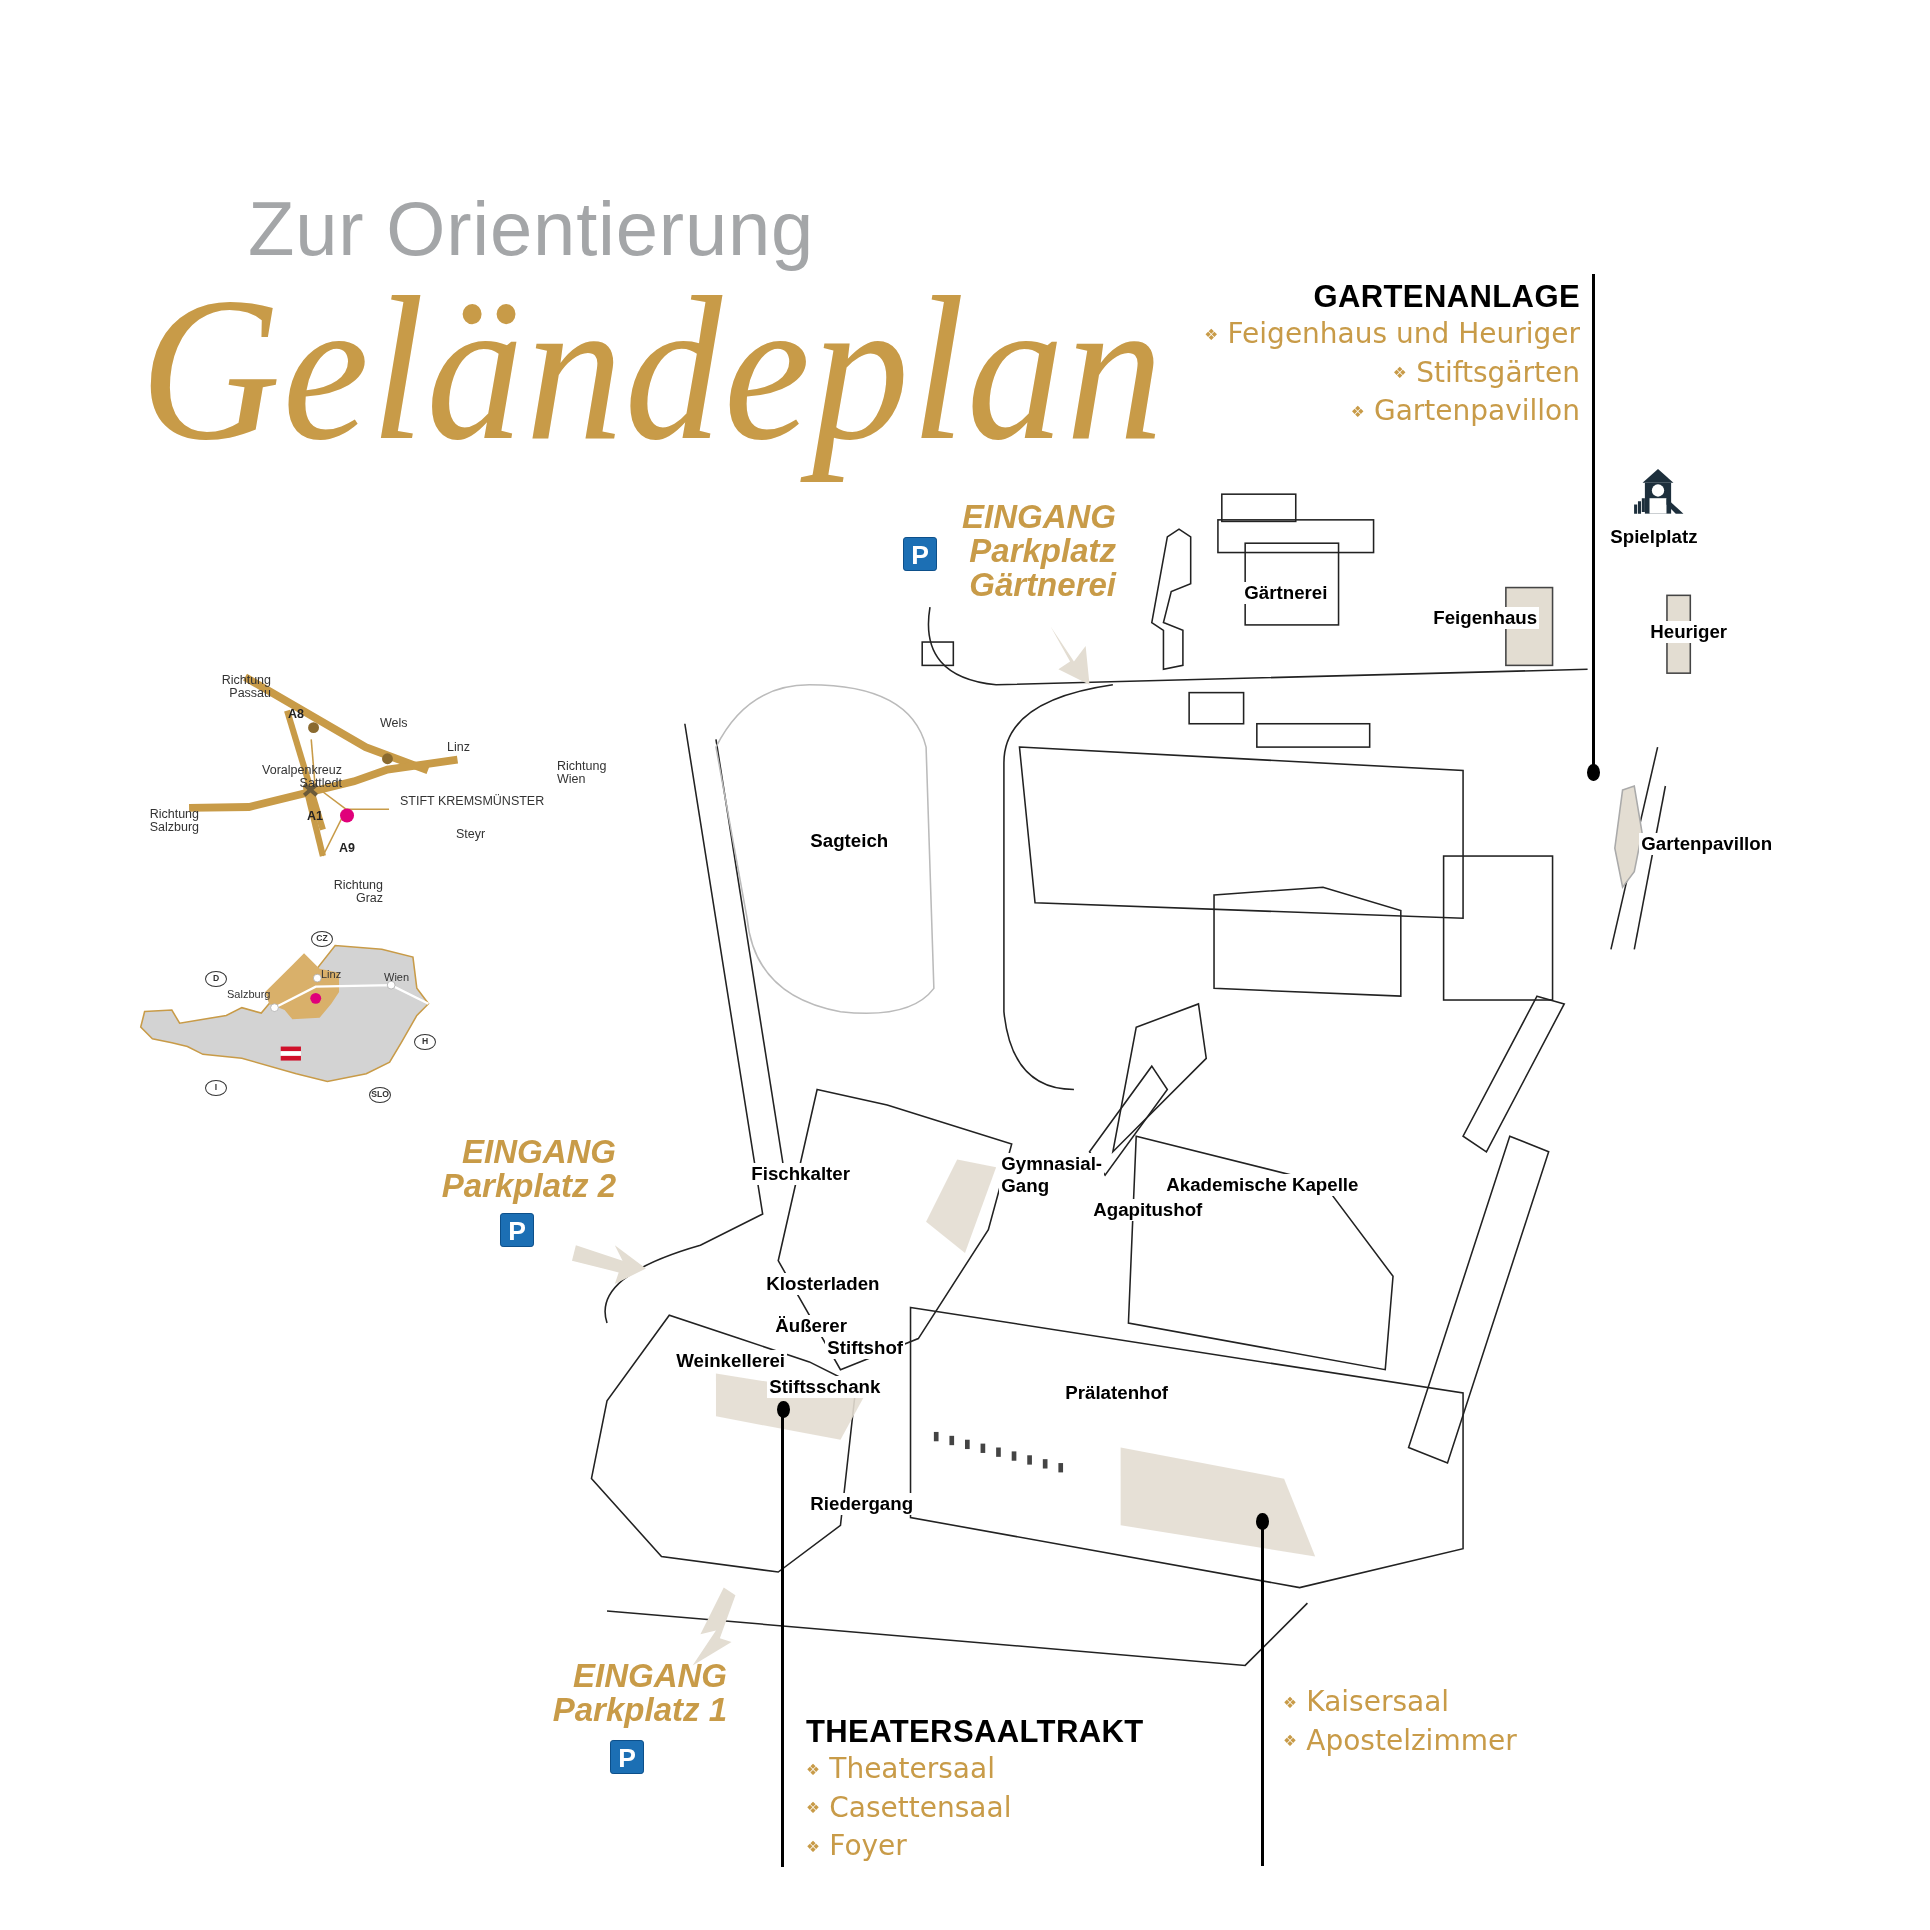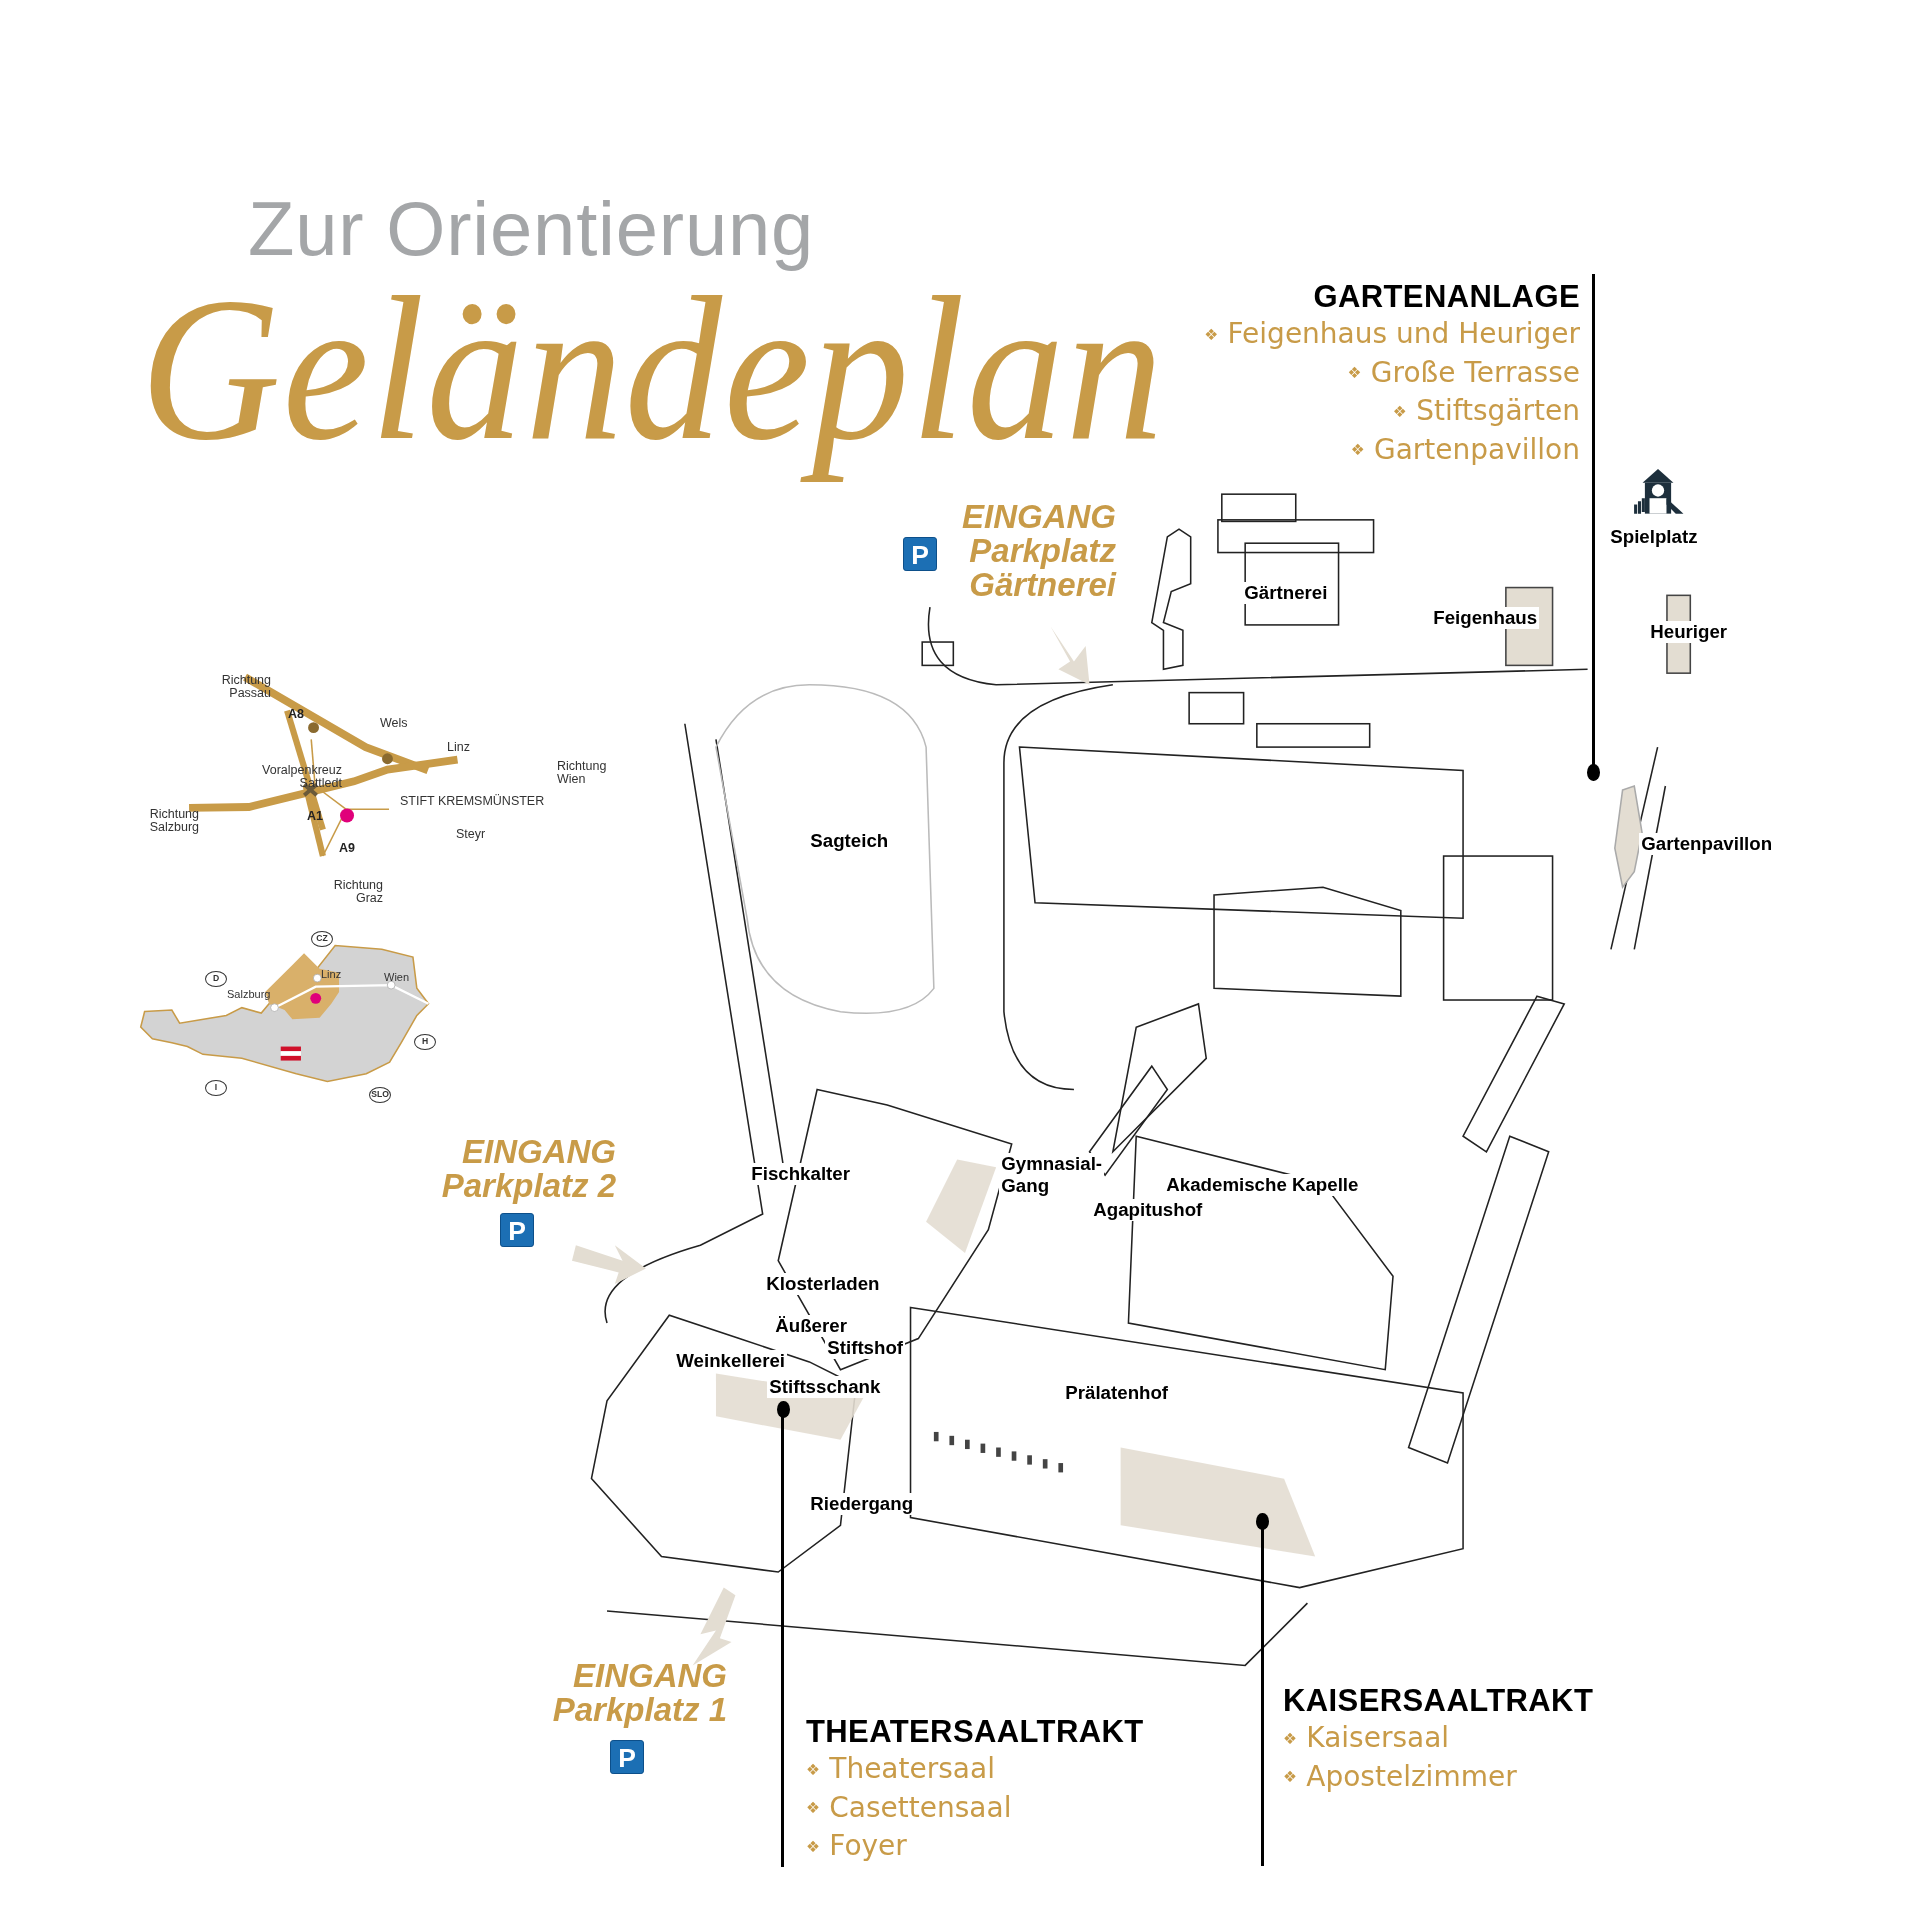--- a/index.html
+++ b/index.html
@@ -100,40 +100,38 @@
 
 <div class="abs entr" style="left:529px;top:1659px;text-align:right;width:198px">
   <div>EINGANG</div>
   <div>Parkplatz 1</div>
 </div>
 <div class="abs pbadge" style="left:610px;top:1740px">P</div>
 
 <div class="abs" style="left:1183px;top:279px;width:397px;text-align:right">
   <div class="sec-title">GARTENANLAGE</div>
   <div class="sec-item"><span class="bul">❖</span><span>Feigenhaus und Heuriger</span></div>
-  <div class="sec-item"><span class="bul">❖</span><span>Große Terrasse</span></div>
   <div class="sec-item"><span class="bul">❖</span><span>Stiftsgärten</span></div>
   <div class="sec-item"><span class="bul">❖</span><span>Gartenpavillon</span></div>
 </div>
 <div class="abs vline" style="left:1592px;top:274px;height:498px"></div>
 <div class="abs dot" style="left:1587px;top:764px"></div>
 
 <div class="abs vline" style="left:781px;top:1406px;height:461px"></div>
 <div class="abs dot" style="left:777px;top:1401px"></div>
 <div class="abs" style="left:806px;top:1714px">
   <div class="sec-title">THEATERSAALTRAKT</div>
   <div class="sec-item"><span class="bul">❖</span><span>Theatersaal</span></div>
   <div class="sec-item"><span class="bul">❖</span><span>Casettensaal</span></div>
   <div class="sec-item"><span class="bul">❖</span><span>Foyer</span></div>
 </div>
 
 <div class="abs vline" style="left:1261px;top:1519px;height:347px"></div>
 <div class="abs dot" style="left:1256px;top:1513px"></div>
 <div class="abs" style="left:1283px;top:1683px">
-  <div class="sec-title">KAISERSAALTRAKT</div>
   <div class="sec-item"><span class="bul">❖</span><span>Kaisersaal</span></div>
   <div class="sec-item"><span class="bul">❖</span><span>Apostelzimmer</span></div>
 </div>
 
 <svg class="abs" style="left:1631px;top:467px" width="54" height="47" viewBox="0 0 70 60">
   <path d="M35 2 L55 20 L15 20 Z" fill="#1d2f3c"></path>
   <rect x="18" y="20" width="34" height="40" fill="#1d2f3c"></rect>
   <circle cx="35" cy="30" r="8" fill="#fff"></circle>
   <rect x="24" y="40" width="22" height="20" fill="#fff"></rect>
   <path d="M46 40 L68 60 L58 60 L46 48 Z" fill="#1d2f3c"></path>

